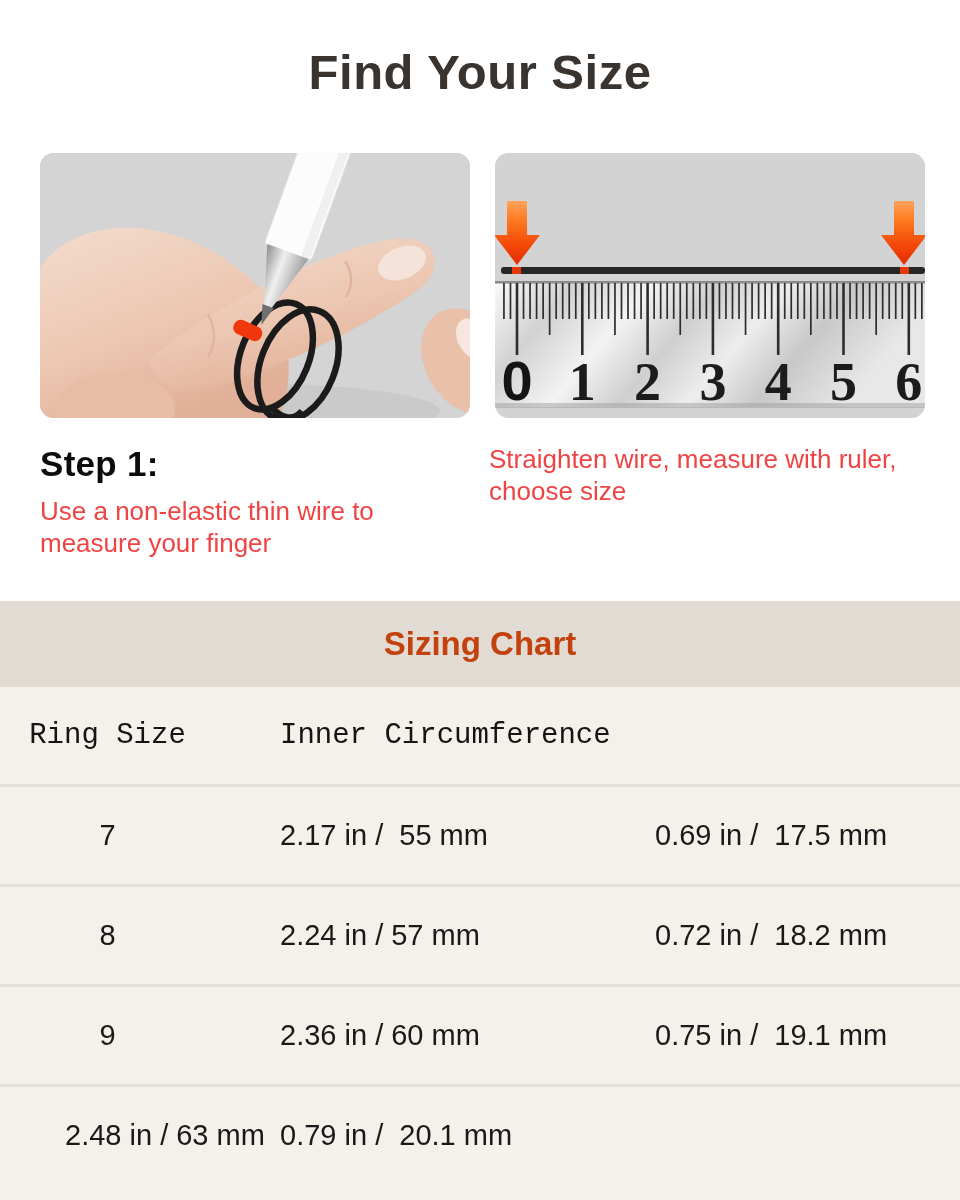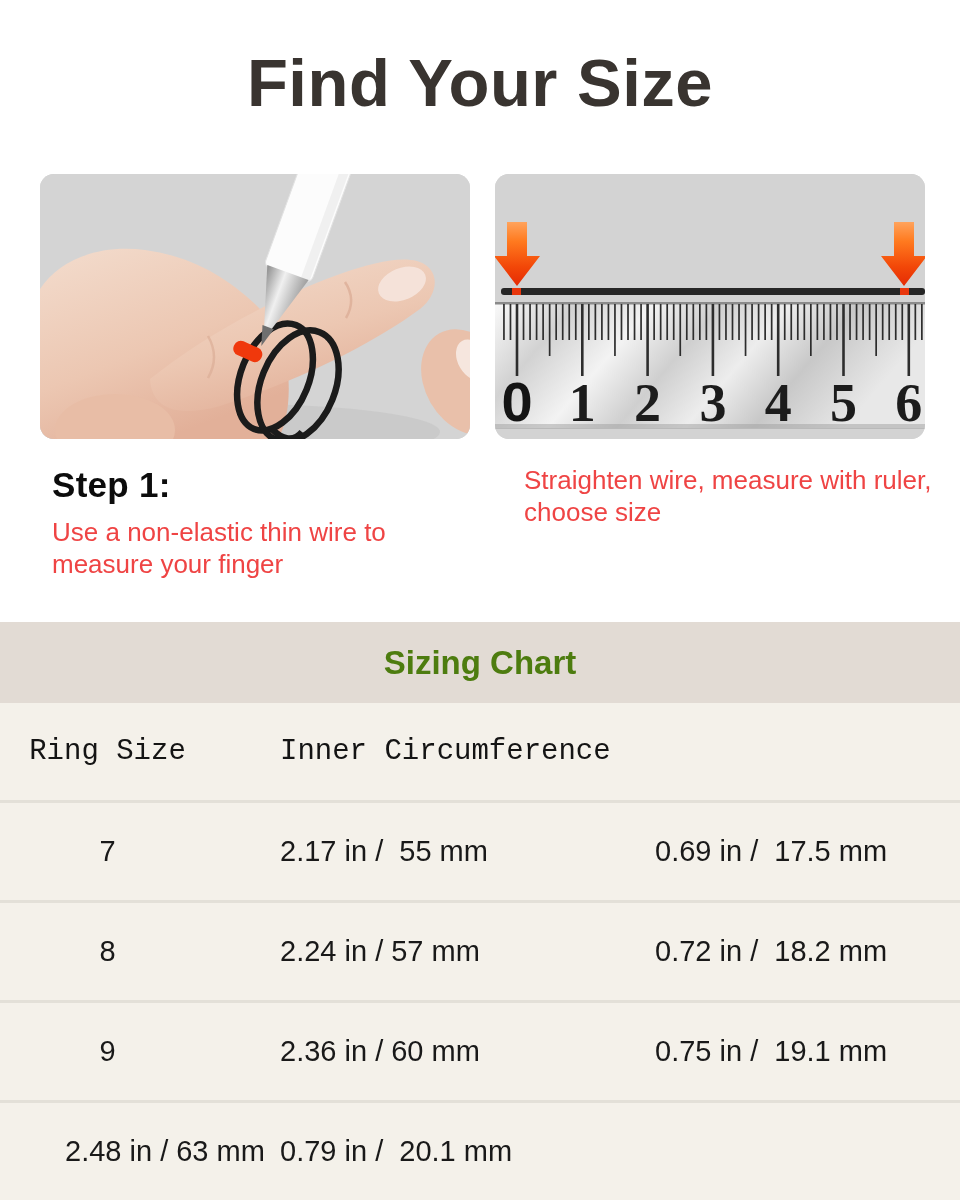--- a/index.html
+++ b/index.html
@@ -3,37 +3,37 @@
 <meta charset="utf-8">
 <style>
   html,body { margin:0; padding:0; background:#ffffff; }
   .page {
     width:960px; height:1200px; overflow:hidden; background:#ffffff;
     font-family:"Liberation Sans","DejaVu Sans",sans-serif;
     display:flex; flex-direction:column;
   }
   .title {
     margin:0; padding-top:44px; text-align:center;
-    font-size:67px; font-weight:bold; color:#393430; letter-spacing:0.5px;
+    font-size:49px; font-weight:bold; color:#393430; letter-spacing:0.5px;
   }
   .photos { display:flex; gap:25px; padding:0 40px; margin-top:53px; }
   .photo {
     width:430px; height:265px; border-radius:14px; overflow:hidden;
     background:#d4d4d4; flex:0 0 auto;
   }
   .photo svg { display:block; }
-  .steps { display:flex; gap:42px; padding:0 52px; margin-top:26px; }
+  .steps { display:flex; gap:19px; padding:0 40px; margin-top:26px; }
   .step { width:430px; flex:0 0 auto; }
   .step-heading { margin:0 0 12px 0; font-size:35px; font-weight:bold; color:#0c0c0c; letter-spacing:0.3px; }
   .step-desc { margin:0; font-size:26px; line-height:1.22; color:#ef4444; }
   .band {
     margin-top:42px; height:86px; background:#e2dbd4;
     display:flex; align-items:center; justify-content:center;
   }
-  .band-title { margin:0; font-size:33px; font-weight:bold; color:#4d7c0f; }
+  .band-title { margin:0; font-size:33px; font-weight:bold; color:#c2410c; }
   .table { background:#f4f1ea; flex:1 0 auto; }
   .trow {
     display:grid; grid-template-columns:215px 375px 1fr;
     align-items:center; height:97px;
     font-size:29px; color:#191919;
   }
   .trow + .trow { border-top:3px solid #e3e0d8; }
   .cell-size { text-align:center; }
   .cell-circ, .cell-diam { padding-left:65px; white-space:pre; }
   .thead { color:#141414;font-family:Liberation Mono, monospace; }

